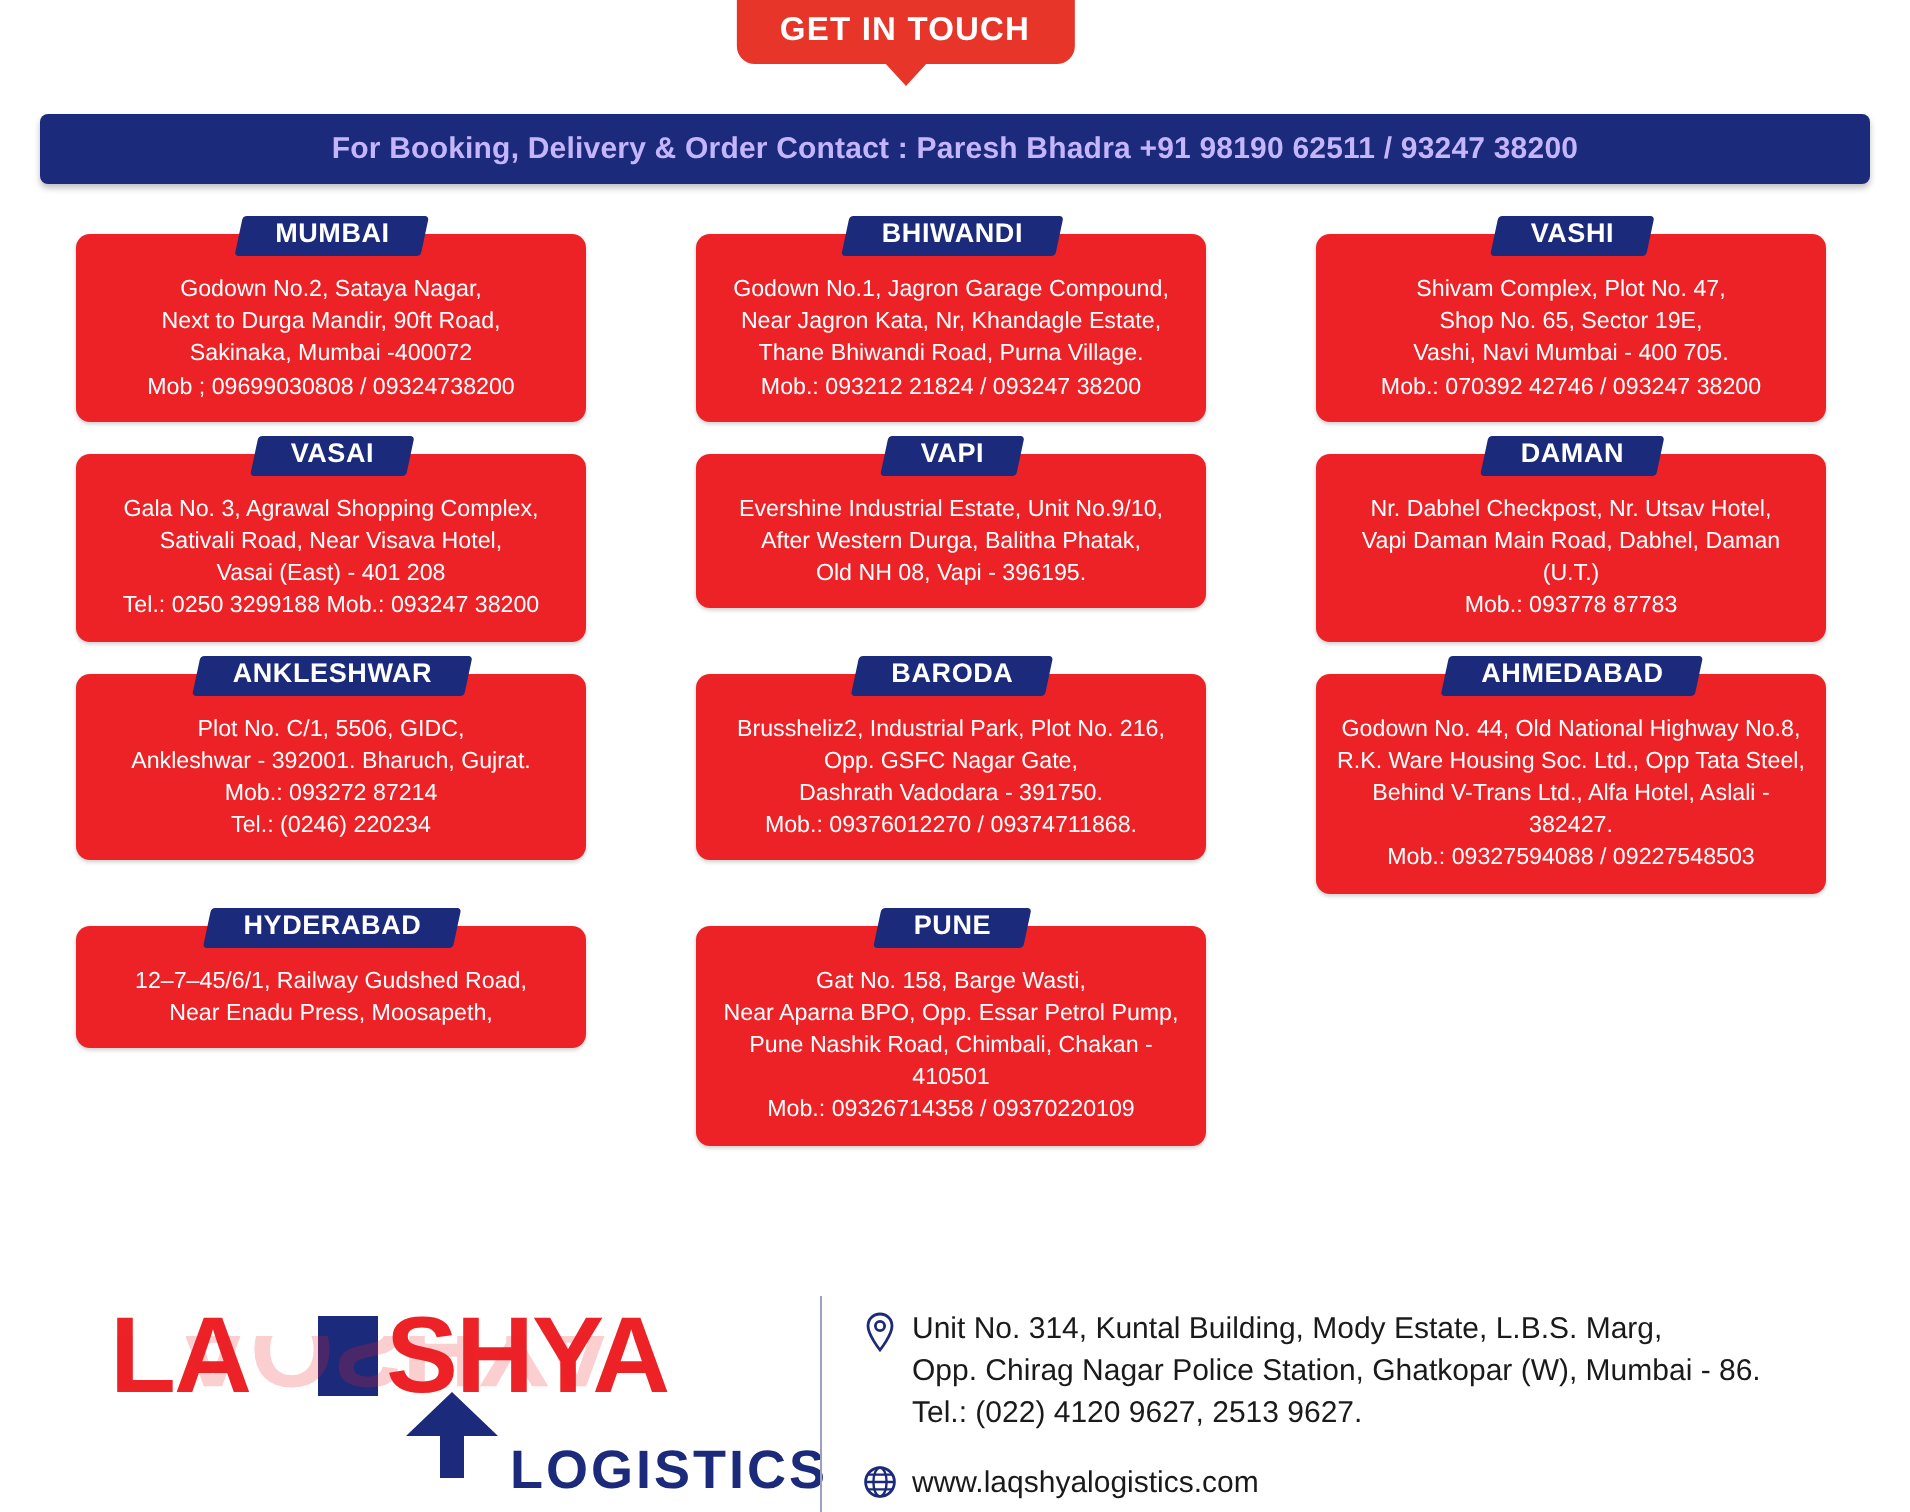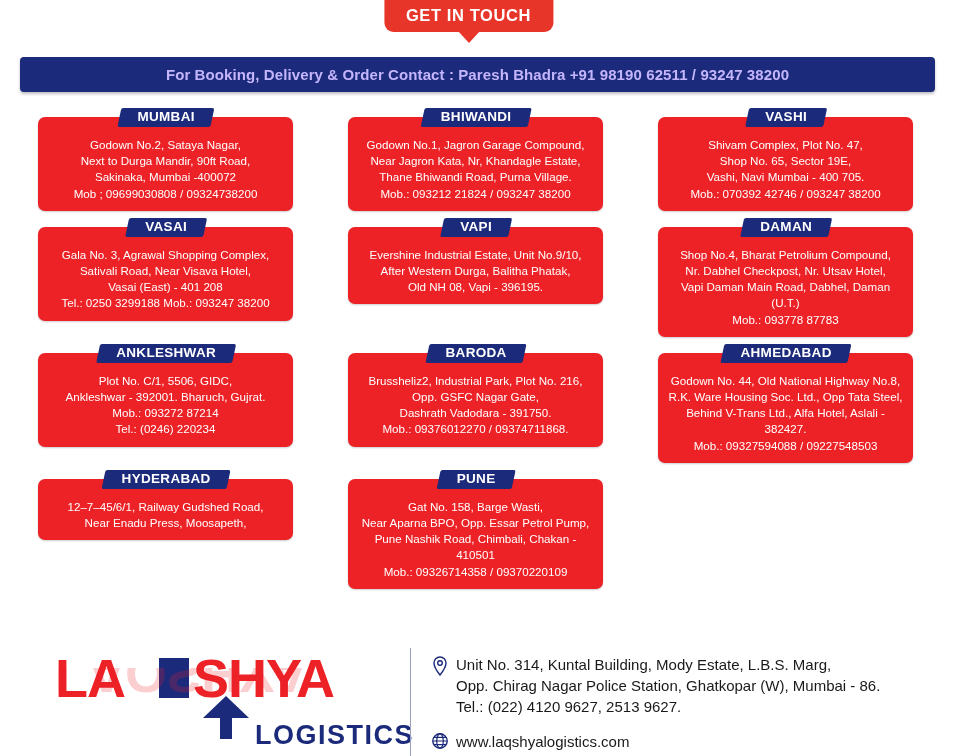--- a/index.html
+++ b/index.html
@@ -16,21 +16,20 @@
     overflow: hidden;
   }
 
   
   #get-in-touch-wrap {
     position: absolute;
     top: 0;
     left: 0;
     width: 905px;
     height: 44px;
-    padding-left: 32px;
   }
   #get-in-touch-tab {
     position: absolute;
     left: 50%;
     transform: translateX(-50%);
     top: 0;
     background: #e8352a;
     color: #ffffff;
     font-weight: bold;
     font-size: 16.5px;
@@ -324,21 +323,20 @@
       <div class="branch-card">
         <div class="branch-title"><span>VAPI</span></div>
         <span class="branch-line">Evershine Industrial Estate, Unit No.9/10,</span>
         <span class="branch-line">After Western Durga, Balitha Phatak,</span>
         <span class="branch-line">Old NH 08, Vapi - 396195.</span>
       </div>
     </div>
     <div class="branch-cell">
       <div class="branch-card">
         <div class="branch-title"><span>DAMAN</span></div>
-        <span class="branch-line">Shop No.4, Bharat Petrolium Compound,</span>
         <span class="branch-line">Nr. Dabhel Checkpost, Nr. Utsav Hotel,</span>
         <span class="branch-line">Vapi Daman Main Road, Dabhel, Daman (U.T.)</span>
         <span class="branch-line">Mob.: 093778 87783</span>
       </div>
     </div>
   </div>
 
   <div class="branch-row">
     <div class="branch-cell">
       <div class="branch-card">

